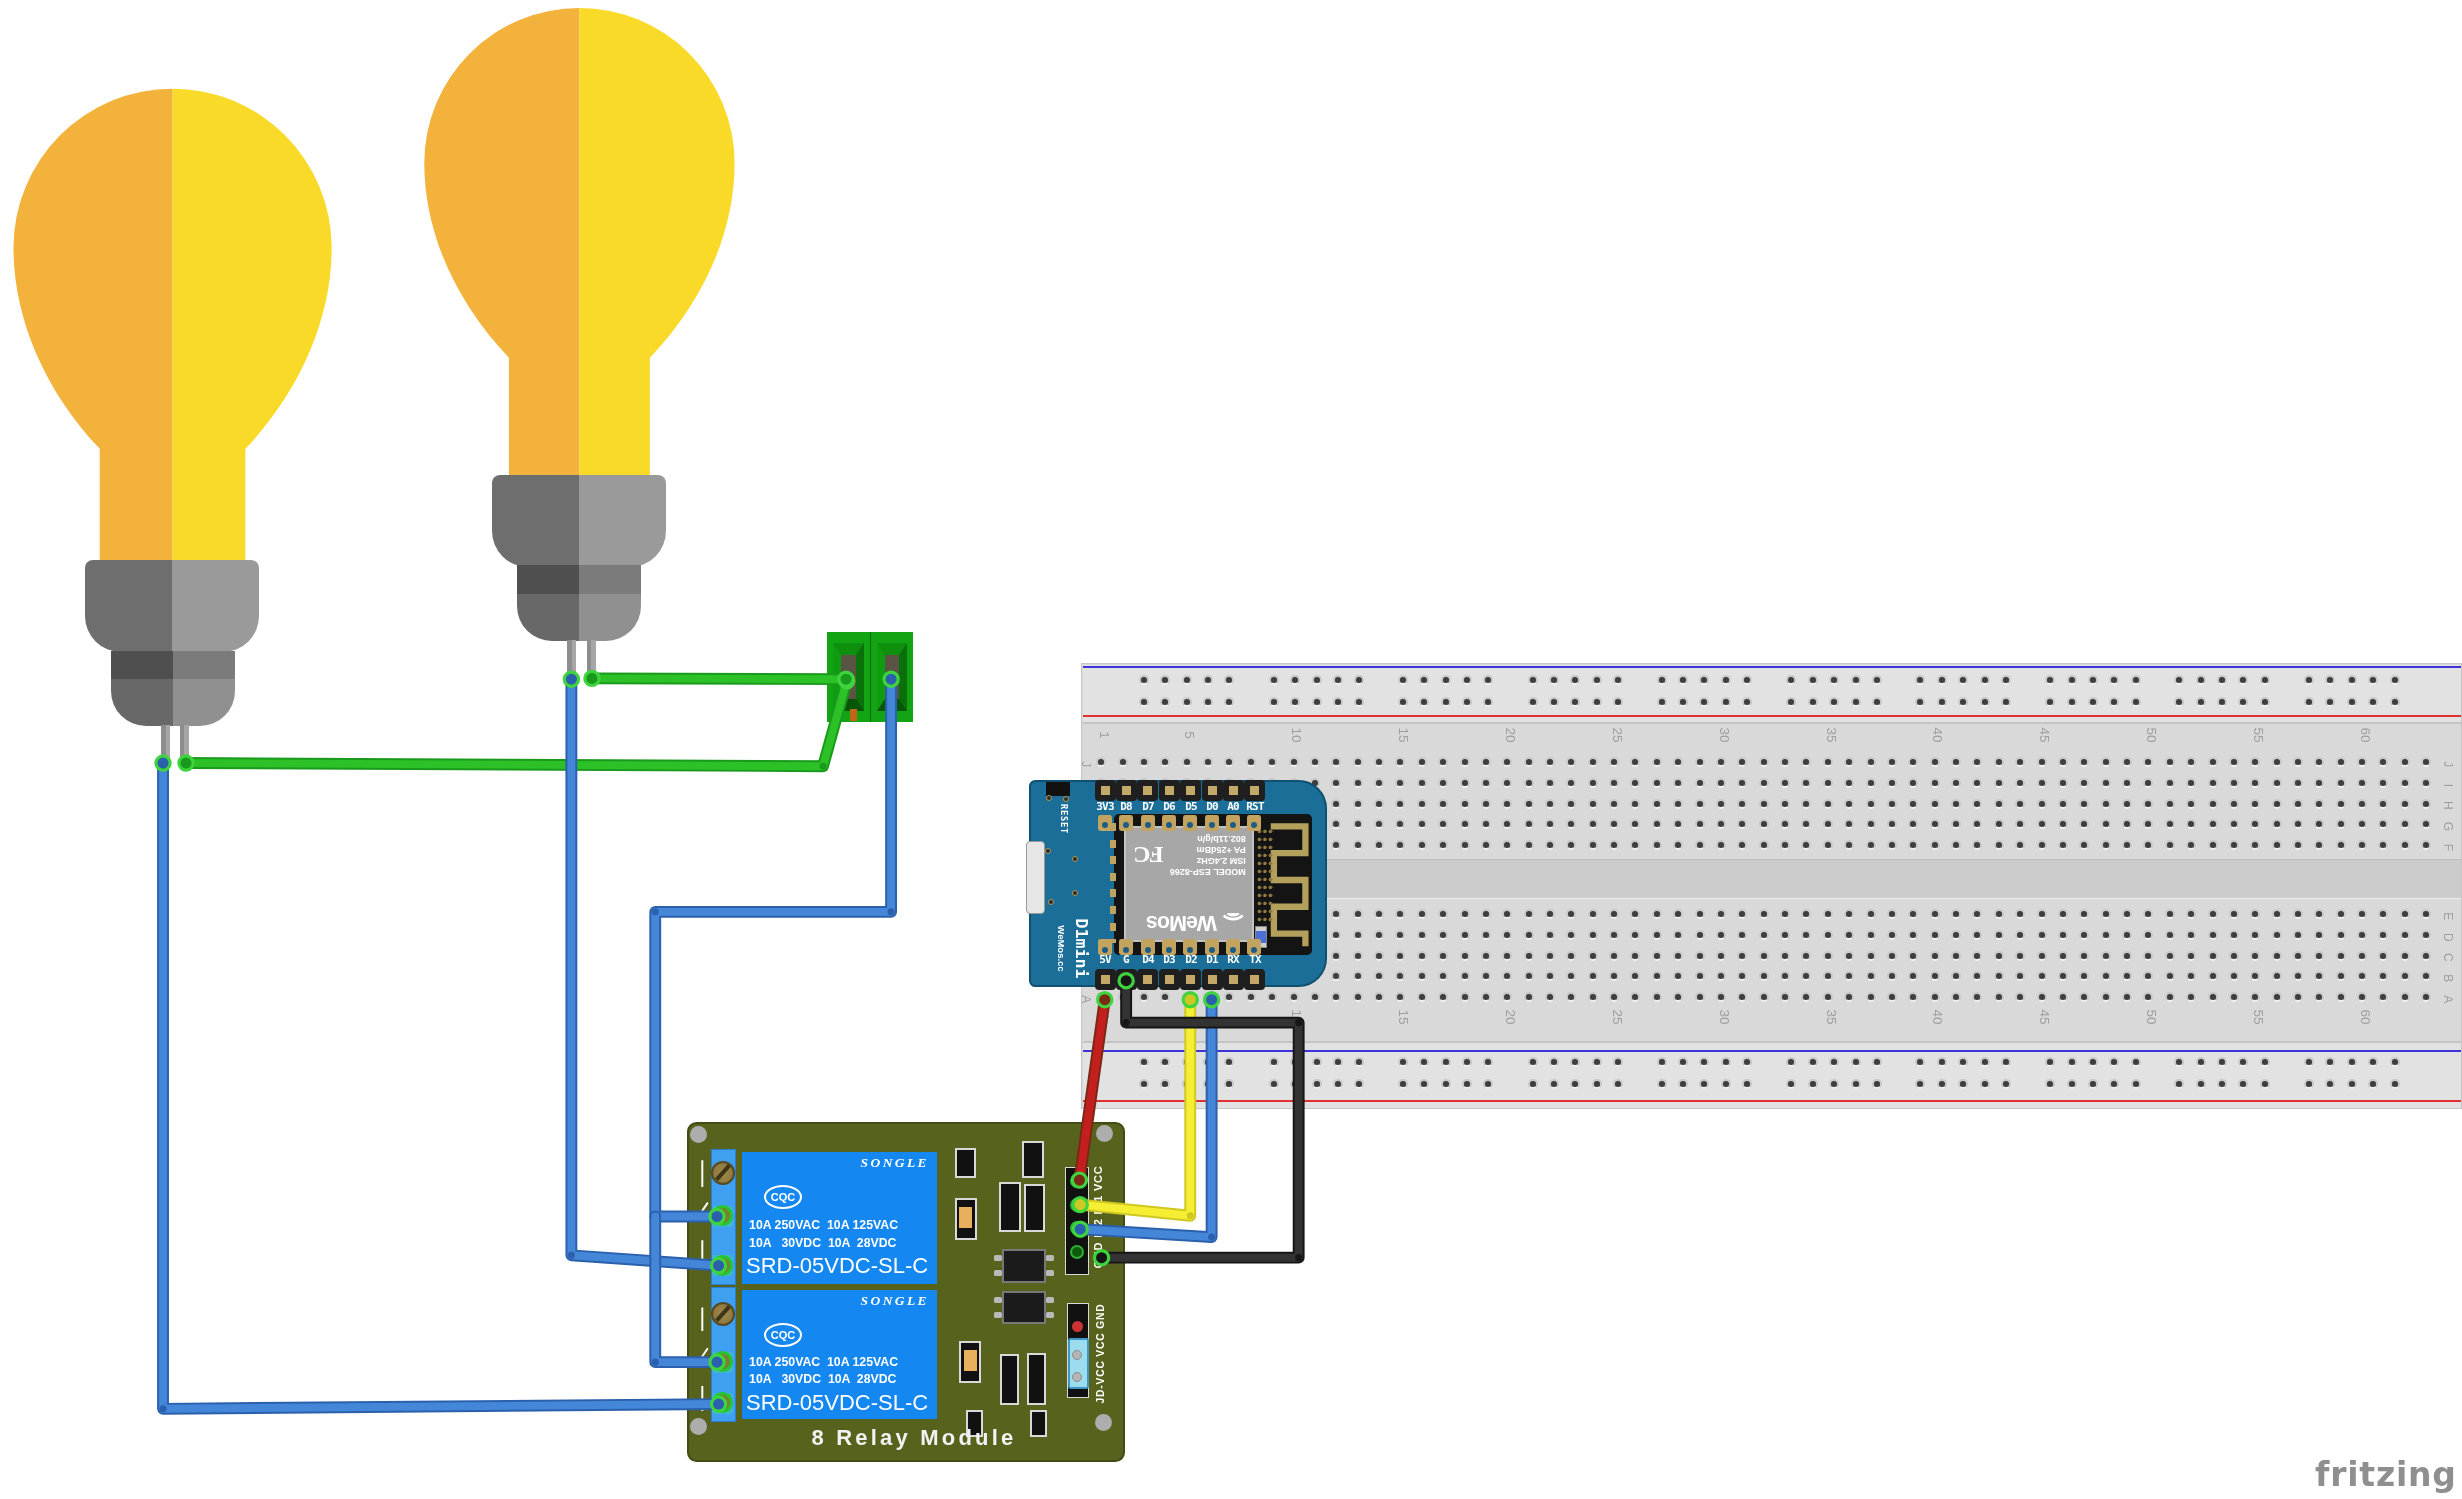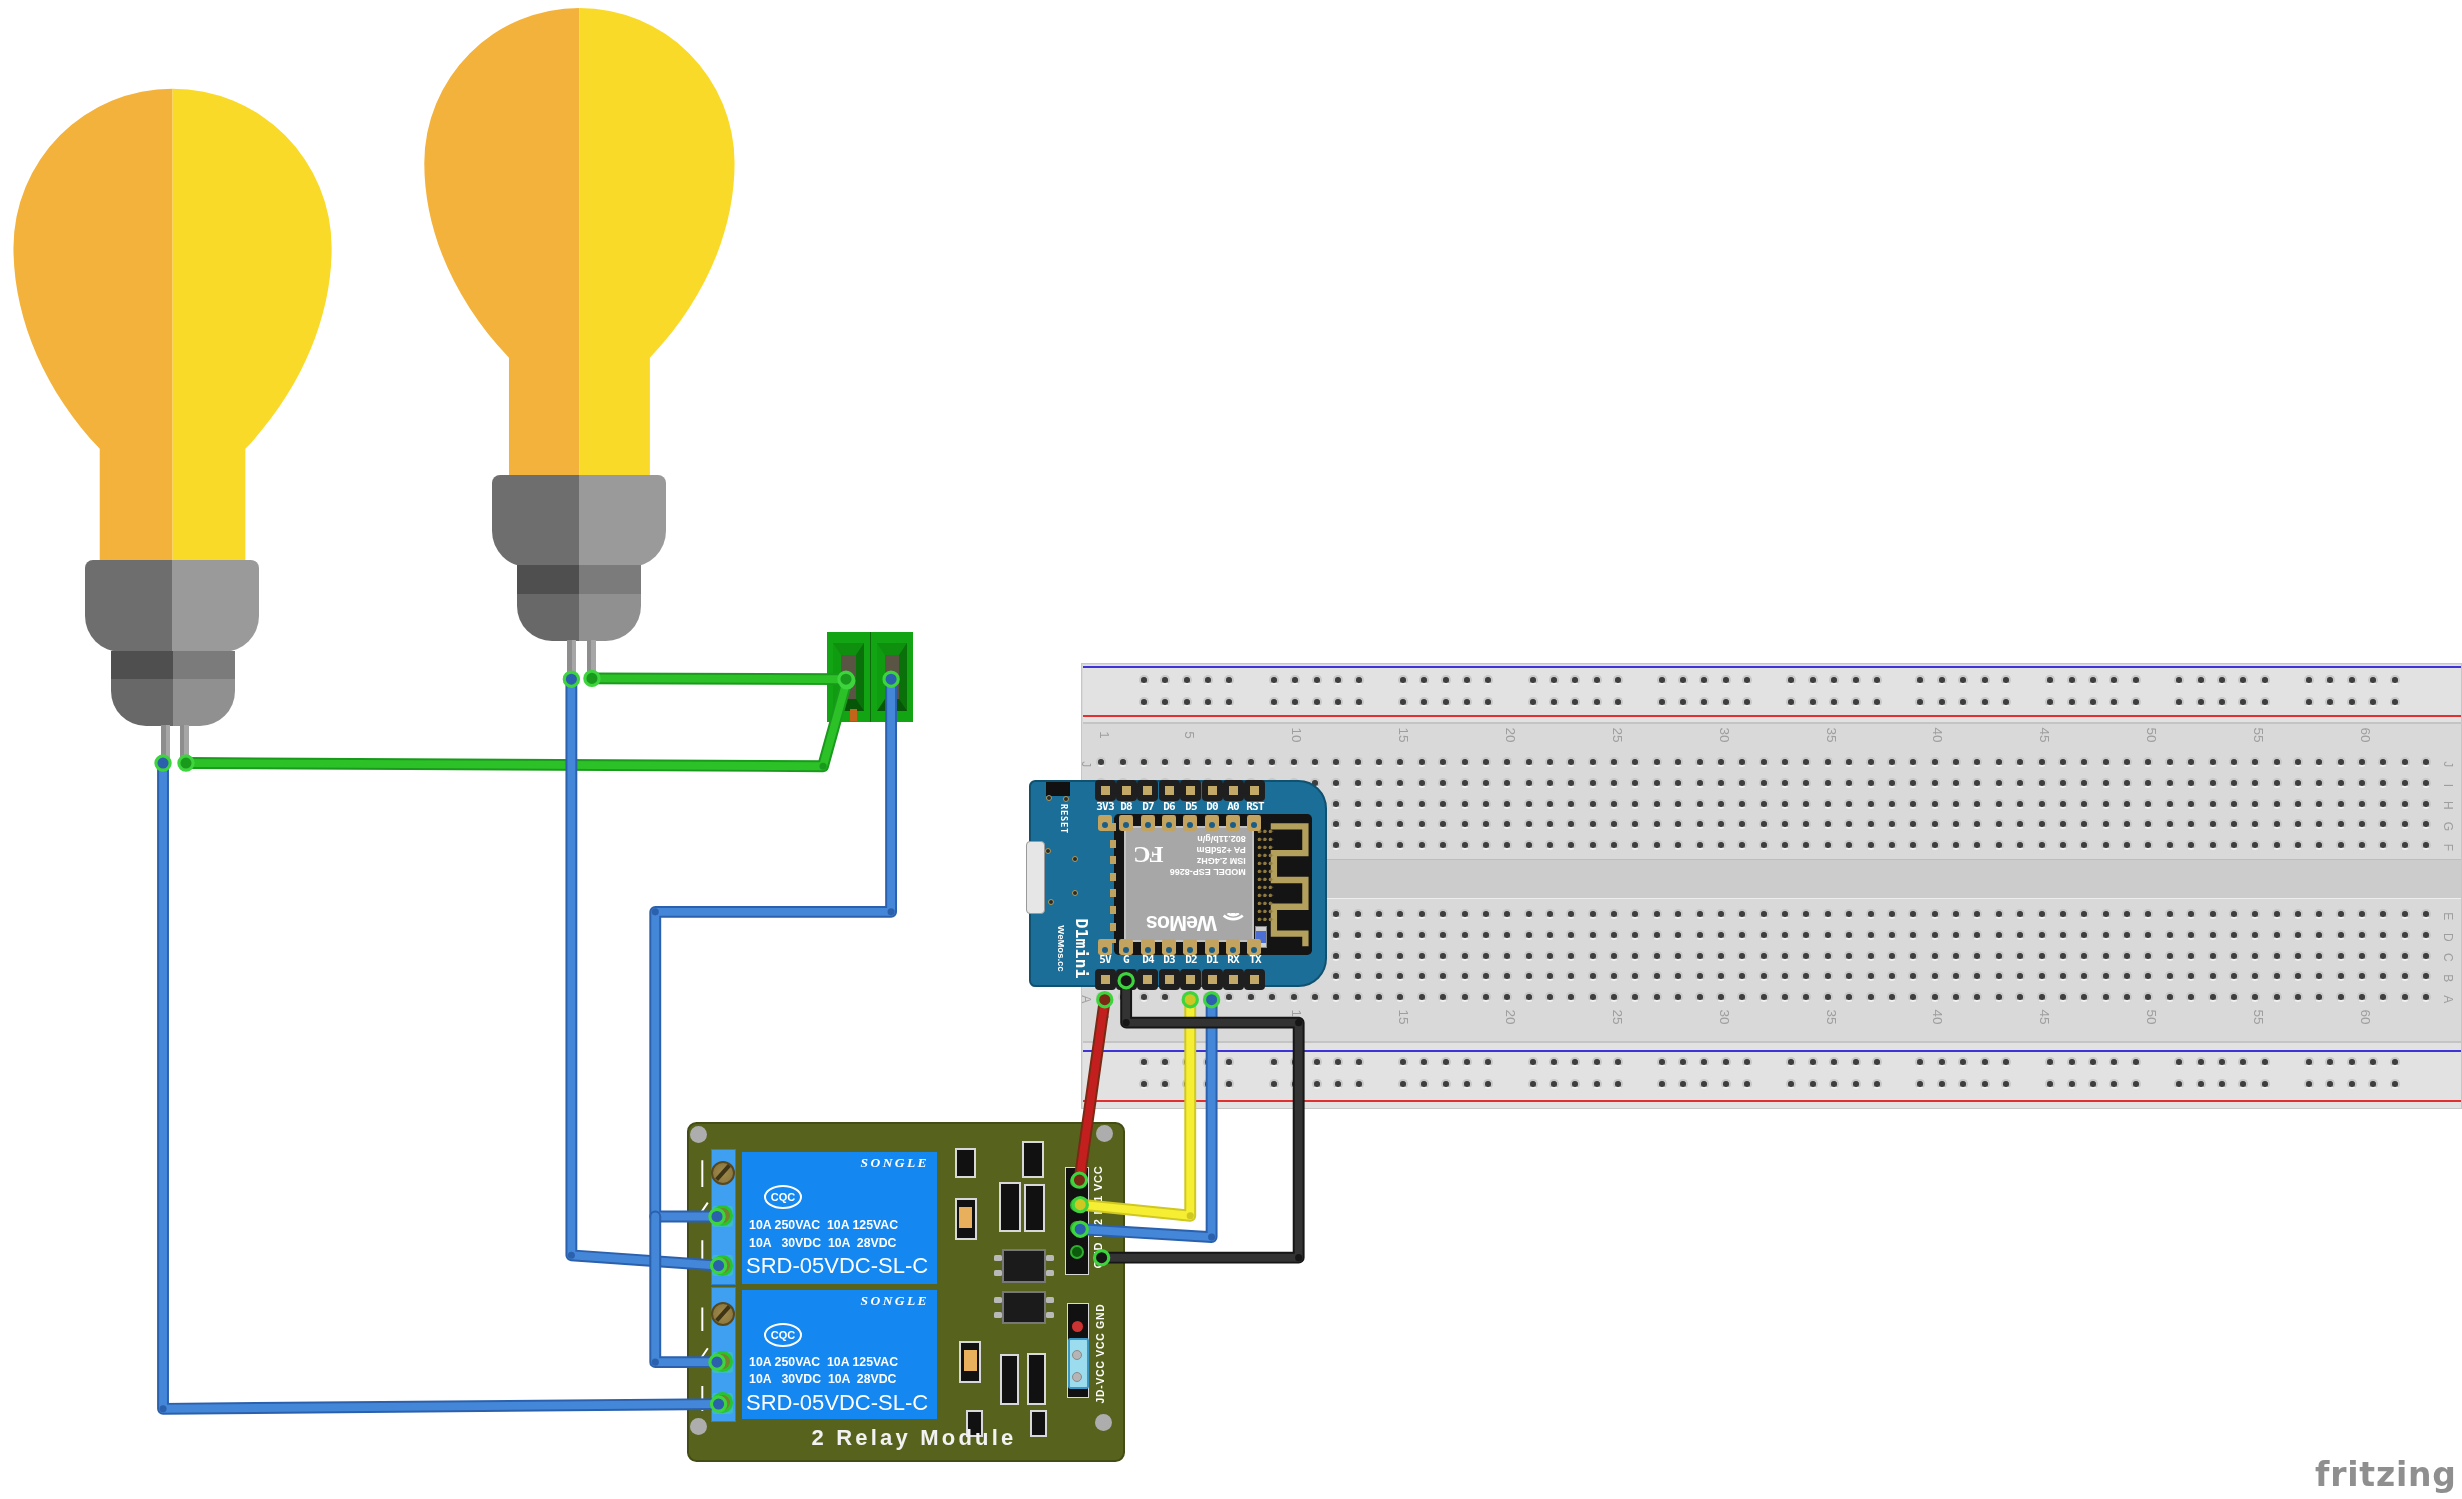--- a/index.html
+++ b/index.html
@@ -1245,21 +1245,21 @@
   <div class="hdr-pin" style="left:1070px;top:1245px;"></div>
   <div class="rot-ccw" id="ctl-label" style="left:1038px;top:1211px;width:119px;">GND IN2 IN1 VCC</div>
 
   <div class="hdr" style="left:1067px;top:1303px;width:22px;height:95px;"></div>
   <div class="abs" style="left:1072px;top:1321px;width:11px;height:11px;border-radius:50%;background:#cc3333;"></div>
   <div class="jumper" style="left:1068px;top:1338px;width:20.6px;height:51px;"></div>
   <div class="abs" style="left:1072px;top:1350px;width:10.3px;height:10.3px;border-radius:50%;background:#b5b5b5;border:1.6px solid #8a8a8a;"></div>
   <div class="abs" style="left:1072px;top:1372px;width:10.3px;height:10.3px;border-radius:50%;background:#b5b5b5;border:1.6px solid #8a8a8a;"></div>
   <div class="rot-ccw" id="pwr-label" style="left:1045px;top:1348px;width:111px;font-size:10.3px;">JD-VCC VCC GND</div>
 
-  <div id="relay-title">2 Relay Module</div>
+  <div id="relay-title">8 Relay Module</div>
 
   <svg id="wires-svg" width="2462" height="1500" viewBox="0 0 3111 1895">
       <g>
         <polyline points="235,964 1040,968 1070,860" fill="none" stroke="#1a9a1d" stroke-width="15" stroke-linecap="round" stroke-linejoin="round"></polyline>
         <polyline points="235,964 1040,968 1070,860" fill="none" stroke="#2bc127" stroke-width="10" stroke-linecap="round" stroke-linejoin="round"></polyline>
         <circle cx="1040" cy="968" r="4.5" fill="#1a9a1d"></circle>
         <circle cx="235" cy="964" r="9" fill="#1a9a1d" stroke="#3ed43e" stroke-width="4"></circle>
         <circle cx="1070" cy="860" r="9" fill="#1a9a1d" stroke="#3ed43e" stroke-width="4"></circle>
       </g>
       <g>

